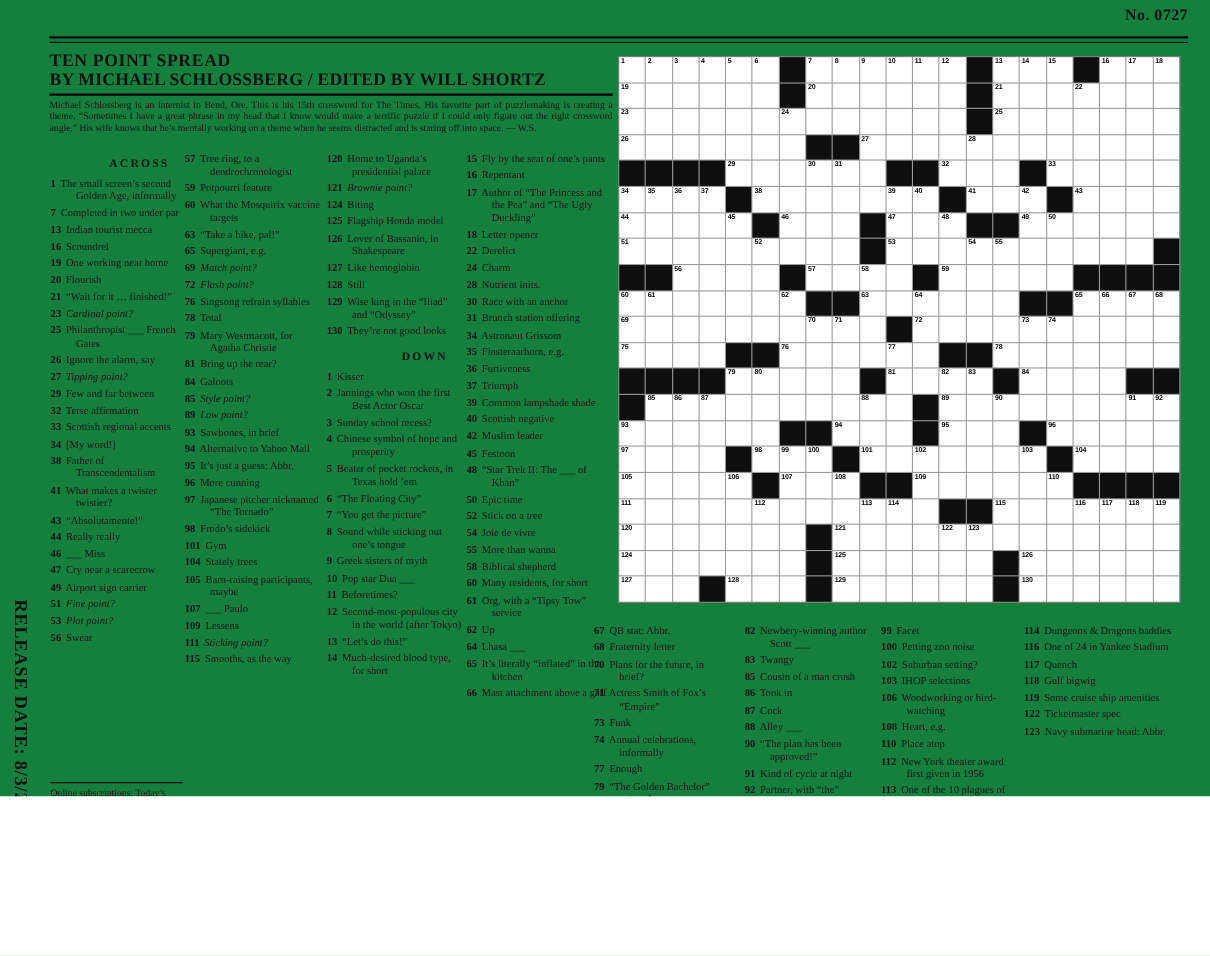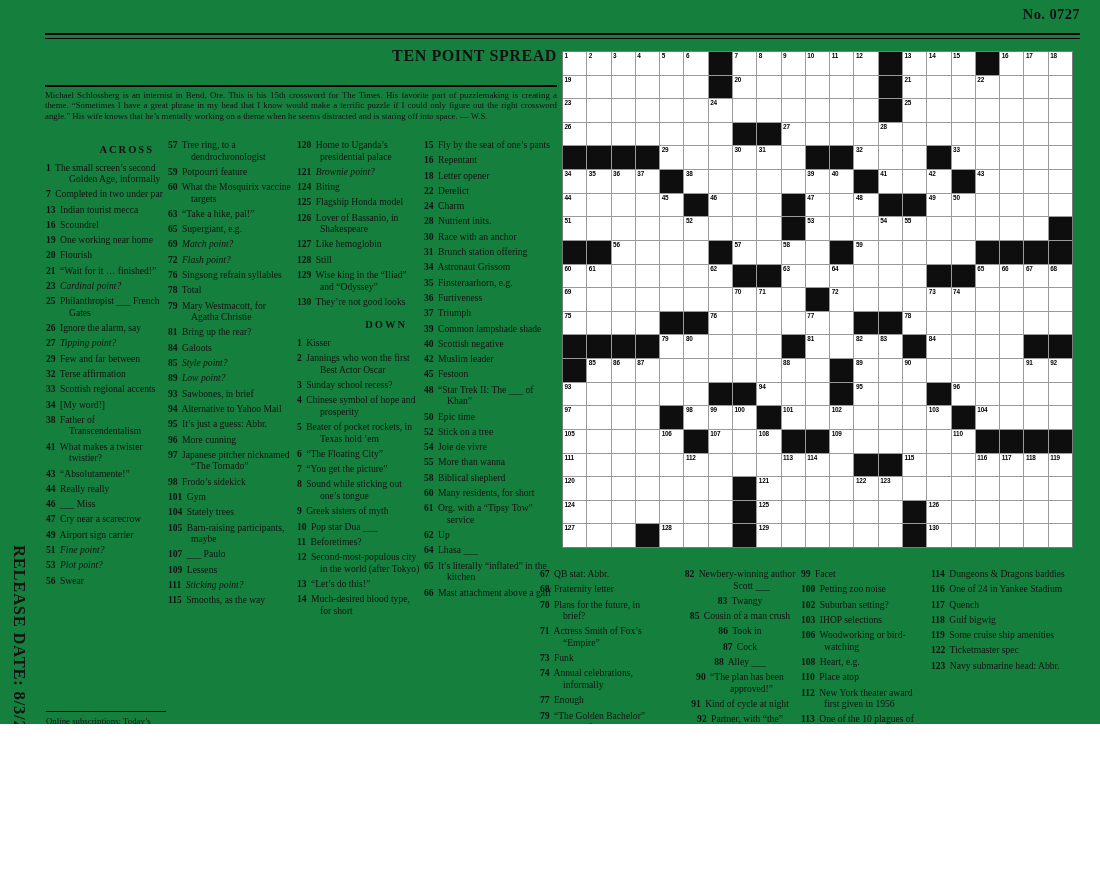--- a/index.html
+++ b/index.html
@@ -1,33 +1,33 @@
 <!DOCTYPE html>
 <html><head>
 <meta charset="utf-8">
 <style>
   html,body{margin:0;padding:0;background:#fff;}
   .page{position:relative;width:1100px;height:724px;background:#15803d;overflow:hidden;
         font-family:"Liberation Serif",serif;color:#111;}
   .issue{position:absolute;top:6px;right:20px;font-weight:bold;font-size:14.5px;letter-spacing:.4px;}
   .rule-double{position:absolute;left:45px;top:33px;width:1035px;height:3px;
         border-top:2.5px solid #000;border-bottom:1.5px solid #000;}
-  .headerblock{position:absolute;left:45px;top:47px;width:512px;text-align:right;}
+  .headerblock{position:absolute;left:45px;top:47px;width:512px;text-align:left;}
   .title{font-weight:bold;font-size:16px;letter-spacing:.6px;line-height:17px;}
   .byline{font-weight:bold;font-size:16px;letter-spacing:.2px;line-height:17px;}
   .rule-single{position:absolute;left:45px;top:85px;width:512px;border-top:2px solid #000;}
   .intro{position:absolute;left:45px;top:90px;width:512px;font-size:8.8px;line-height:10.3px;
         text-align:justify;}
   .cluecol{position:absolute;font-size:9.6px;line-height:11.5px;}
   #col1{left:46px;top:143px;width:122px;}
   #col2{left:168px;top:139px;width:127px;}
   #col3{left:297px;top:139px;width:124px;}
   #col4{left:424px;top:139px;width:128px;}
   #bcol1{left:540px;top:568px;width:121px;}
-  #bcol2{left:677px;top:568px;width:126px;text-align:center;}
+  #bcol2{left:677px;top:568px;width:126px;}
   #bcol3{left:801px;top:568px;width:127px;}
   #bcol4{left:931px;top:568px;width:152px;}
   .colhead{font-weight:bold;font-size:10.5px;letter-spacing:2px;text-align:right;margin:1px 14px 6px 0;}
   .colhead.down{margin-top:12px;}
   .clue{padding-left:23px;text-indent:-23px;margin-bottom:3.8px;}
   .cnum{font-weight:bold;padding-right:2px;}
   .ctext.it{font-style:italic;}
   .grid{position:absolute;left:562px;top:51px;width:509px;height:495px;
         display:grid;grid-template-columns:repeat(21,1fr);grid-template-rows:repeat(21,1fr);
         gap:1px;background:#9a9a9a;border:1px solid #7a7a7a;}
@@ -43,20 +43,21 @@
 </style>
 </head>
 <body>
 
 <div class="page">
   <div class="issue">No. 0727</div>
   <div class="rule-double"></div>
 
   <div class="headerblock">
     <div class="title">TEN POINT SPREAD</div>
+    <div class="byline">BY MICHAEL SCHLOSSBERG / EDITED BY WILL SHORTZ</div>
   </div>
   <div class="rule-single"></div>
   <div class="intro">Michael Schlossberg is an internist in Bend, Ore. This is his 15th crossword for The Times. His favorite part of puzzlemaking is creating a theme. “Sometimes I have a great phrase in my head that I know would make a terrific puzzle if I could only figure out the right crossword angle.” His wife knows that he’s mentally working on a theme when he seems distracted and is staring off into space. — W.S.</div>
 
   <div class="sidebar">RELEASE DATE: 8/3/2025</div>
 
   <div id="col1" class="cluecol">
       <div class="colhead">ACROSS</div>
       <div class="clue"><span class="cnum">1</span><span class="ctext"> The small screen’s second Golden Age, informally</span></div>
       <div class="clue"><span class="cnum">7</span><span class="ctext"> Completed in two under par</span></div>
@@ -135,20 +136,21 @@
       <div class="clue"><span class="cnum">9</span><span class="ctext"> Greek sisters of myth</span></div>
       <div class="clue"><span class="cnum">10</span><span class="ctext"> Pop star Dua ___</span></div>
       <div class="clue"><span class="cnum">11</span><span class="ctext"> Beforetimes?</span></div>
       <div class="clue"><span class="cnum">12</span><span class="ctext"> Second-most-populous city in the world (after Tokyo)</span></div>
       <div class="clue"><span class="cnum">13</span><span class="ctext"> “Let’s do this!”</span></div>
       <div class="clue"><span class="cnum">14</span><span class="ctext"> Much-desired blood type, for short</span></div>
     </div>
   <div id="col4" class="cluecol">
       <div class="clue"><span class="cnum">15</span><span class="ctext"> Fly by the seat of one’s pants</span></div>
       <div class="clue"><span class="cnum">16</span><span class="ctext"> Repentant</span></div>
+      <div class="clue"><span class="cnum">17</span><span class="ctext"> Author of “The Princess and the Pea” and “The Ugly Duckling”</span></div>
       <div class="clue"><span class="cnum">18</span><span class="ctext"> Letter opener</span></div>
       <div class="clue"><span class="cnum">22</span><span class="ctext"> Derelict</span></div>
       <div class="clue"><span class="cnum">24</span><span class="ctext"> Charm</span></div>
       <div class="clue"><span class="cnum">28</span><span class="ctext"> Nutrient inits.</span></div>
       <div class="clue"><span class="cnum">30</span><span class="ctext"> Race with an anchor</span></div>
       <div class="clue"><span class="cnum">31</span><span class="ctext"> Brunch station offering</span></div>
       <div class="clue"><span class="cnum">34</span><span class="ctext"> Astronaut Grissom</span></div>
       <div class="clue"><span class="cnum">35</span><span class="ctext"> Finsteraarhorn, e.g.</span></div>
       <div class="clue"><span class="cnum">36</span><span class="ctext"> Furtiveness</span></div>
       <div class="clue"><span class="cnum">37</span><span class="ctext"> Triumph</span></div>

